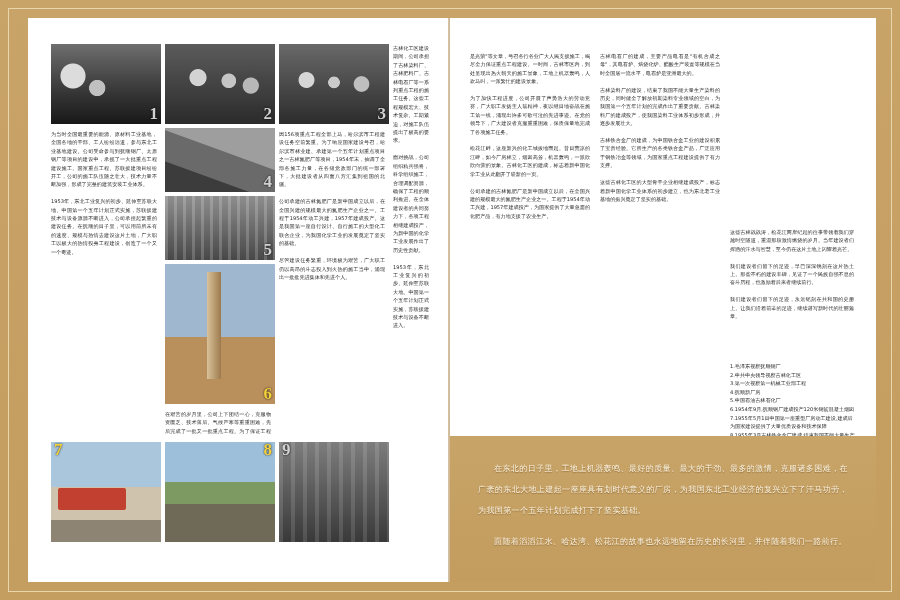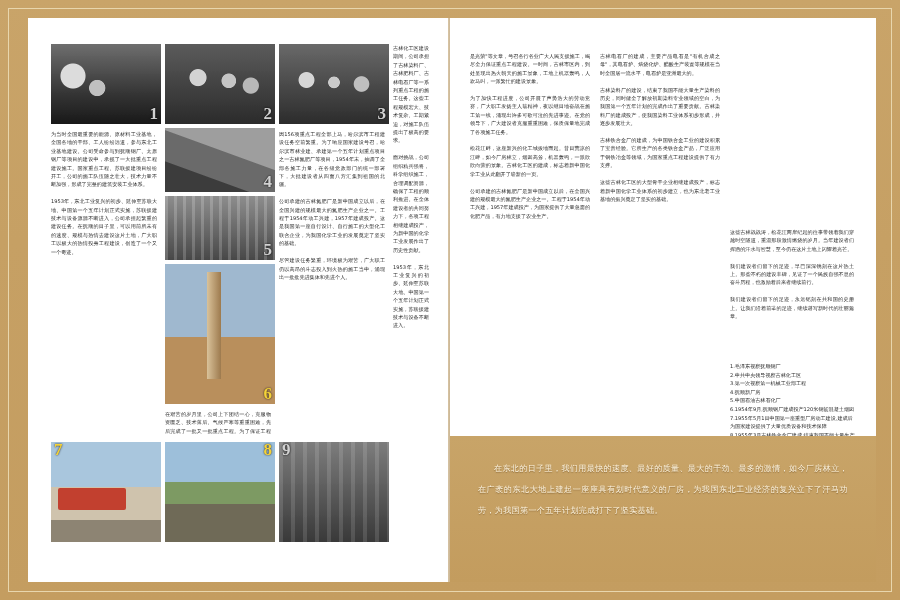--- a/index.html
+++ b/index.html
@@ -206,16 +206,17 @@
       <div>5.中国石油吉林石化厂</div>
       <div>6.1954年9月,抚顺钢厂建成投产120米钢筋混凝土烟囱</div>
       <div>7.1955年5月1日中国第一座重型厂房动工建设,建成后为国家建设提供了大量优质设备和技术保障</div>
       <div>8.1955年3月吉林铁合金厂建成,结束我国不能大量生产铁合金的历史,为国家建设作出重要贡献</div>
       <div>9.1958年10月,东电化工厂建成投产,国内领先技术</div>
     </div>
   </div>
 
   <div class="right-bottom">
     <div class="closing" style="left:28px;top:22px;width:370px;">
-      <p>在东北的日子里，我们用最快的速度、最好的质量、最大的干劲、最多的激情，如今厂房林立，在广袤的东北大地上建起一座座具有划时代意义的厂房，为我国东北工业经济的复兴立下了汗马功劳，为我国第一个五年计划完成打下了坚实基础。</p>
+      <p>在东北的日子里，工地上机器轰鸣、最好的质量、最大的干劲、最多的激情，克服诸多困难，在广袤的东北大地上建起一座座具有划时代意义的厂房，为我国东北工业经济的复兴立下了汗马功劳，为我国第一个五年计划完成打下了坚实基础。</p>
+      <p>面随着滔滔江水、哈达湾、松花江的故事也永远地留在历史的长河里，并伴随着我们一路前行。</p>
     </div>
   </div>
 </div>
 
 </body></html>

